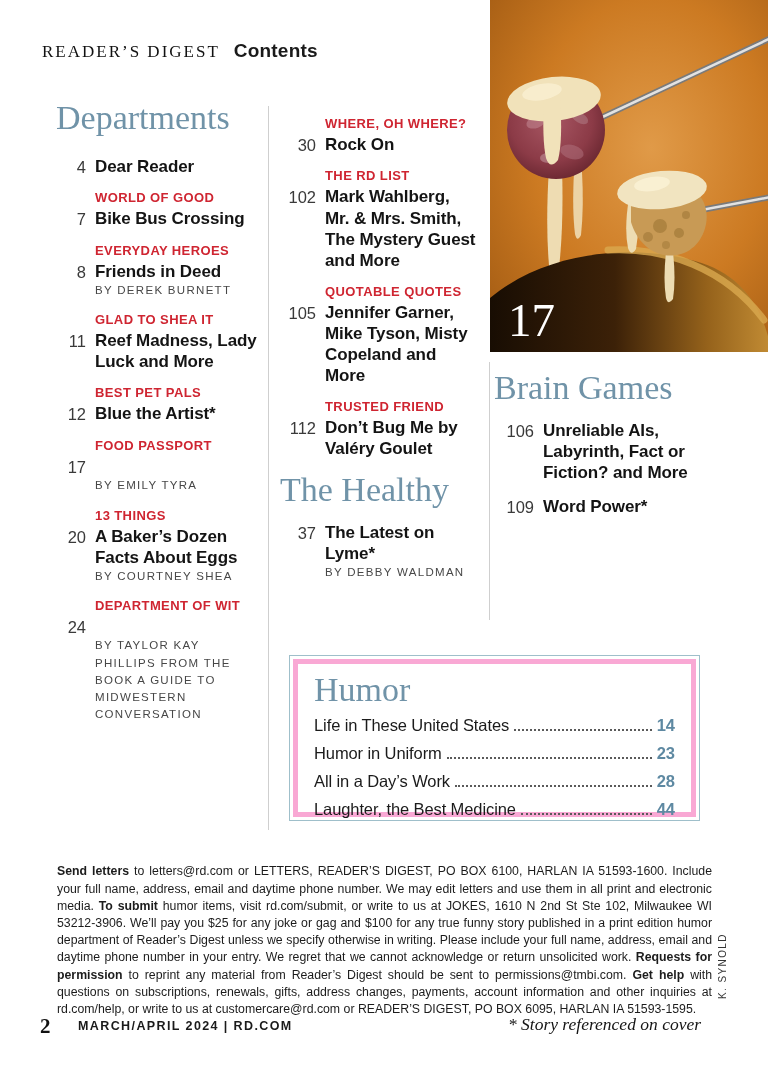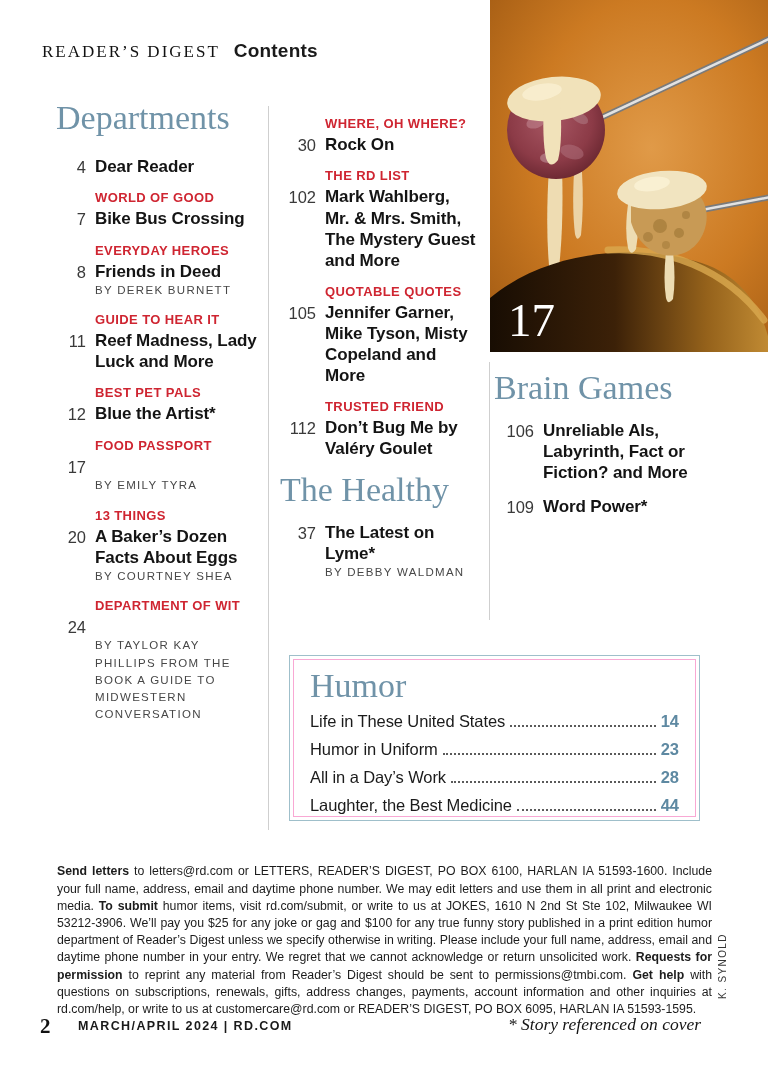--- a/index.html
+++ b/index.html
@@ -52,21 +52,21 @@
   }
 
   
   .vrule{position:absolute;width:1px;background:#cfcfcf;}
   .vrule1{left:268px;top:106px;height:724px;}
   .vrule2{left:489px;top:362px;height:258px;}
 
   
   .humor-box{
     position:absolute;left:293px;top:659px;width:403px;height:158px;
-    border:1px solid #f9a8d4;outline:1px solid #9fbfca;outline-offset:3px;
+    border:5px solid #f9a8d4;outline:1px solid #9fbfca;outline-offset:3px;
     padding:6px 16px 0 16px;box-sizing:border-box;background:#fff;
   }
   .head-humor{font-size:34px;margin:2px 0 8px 0;}
   .hrow{display:flex;align-items:flex-end;margin:0 0 9px 0;}
   .hlabel{font-size:16.5px;color:#1b1b1b;letter-spacing:-0.1px;}
   .leader{flex:1;border-bottom:2px dotted #5a5a5a;margin:0 5px 4px 5px;min-width:12px;}
   .hnum{font-size:16.5px;font-weight:bold;color:#5e89a2;}
 
   
   .footer-par{
@@ -169,21 +169,21 @@
       </div>
       <div class="entry">
         <div class="cat">EVERYDAY HEROES</div>
         <div class="row">
           <div class="num">8</div>
           <div class="title"><span>Friends in Deed</span></div>
         </div>
         <div class="byline"><span>BY DEREK BURNETT</span></div>
       </div>
       <div class="entry">
-        <div class="cat">GUIDE TO HEAR IT</div>
+        <div class="cat">GLAD TO SHEA IT</div>
         <div class="row">
           <div class="num">11</div>
           <div class="title"><span>Reef Madness, Lady Luck and More</span></div>
         </div>
       </div>
       <div class="entry">
         <div class="cat">BEST PET PALS</div>
         <div class="row">
           <div class="num">12</div>
           <div class="title"><span>Blue the Artist*</span></div>

